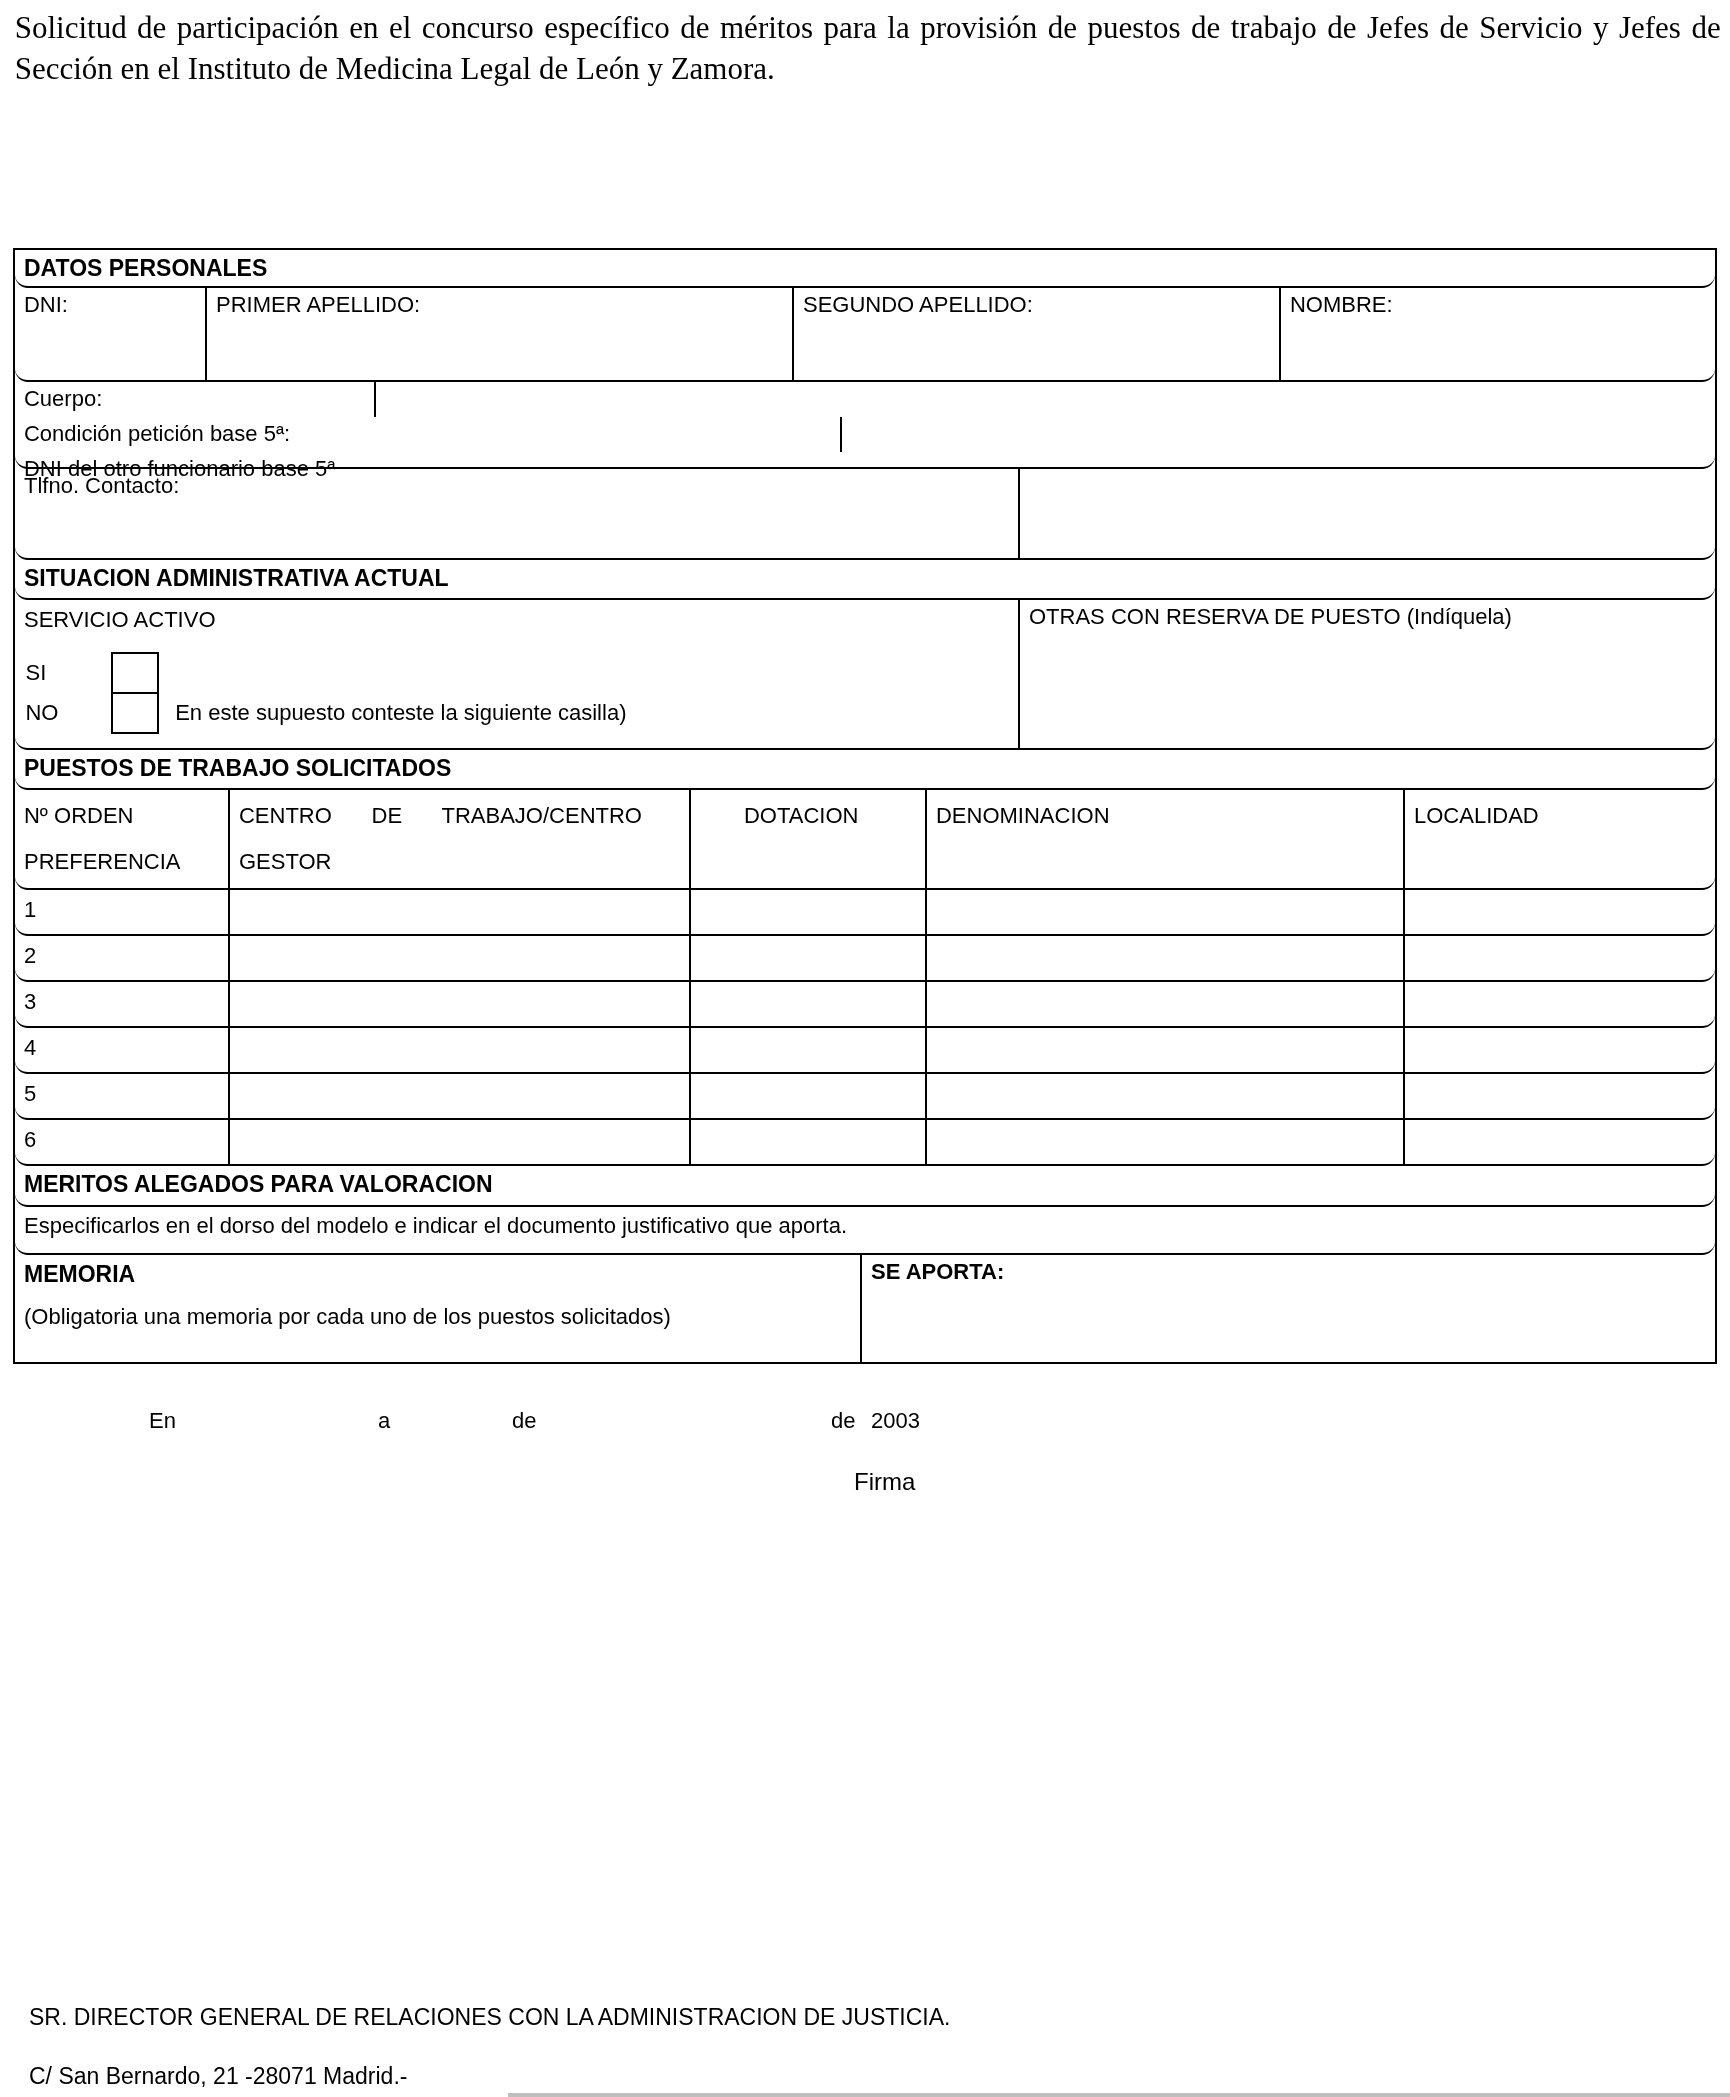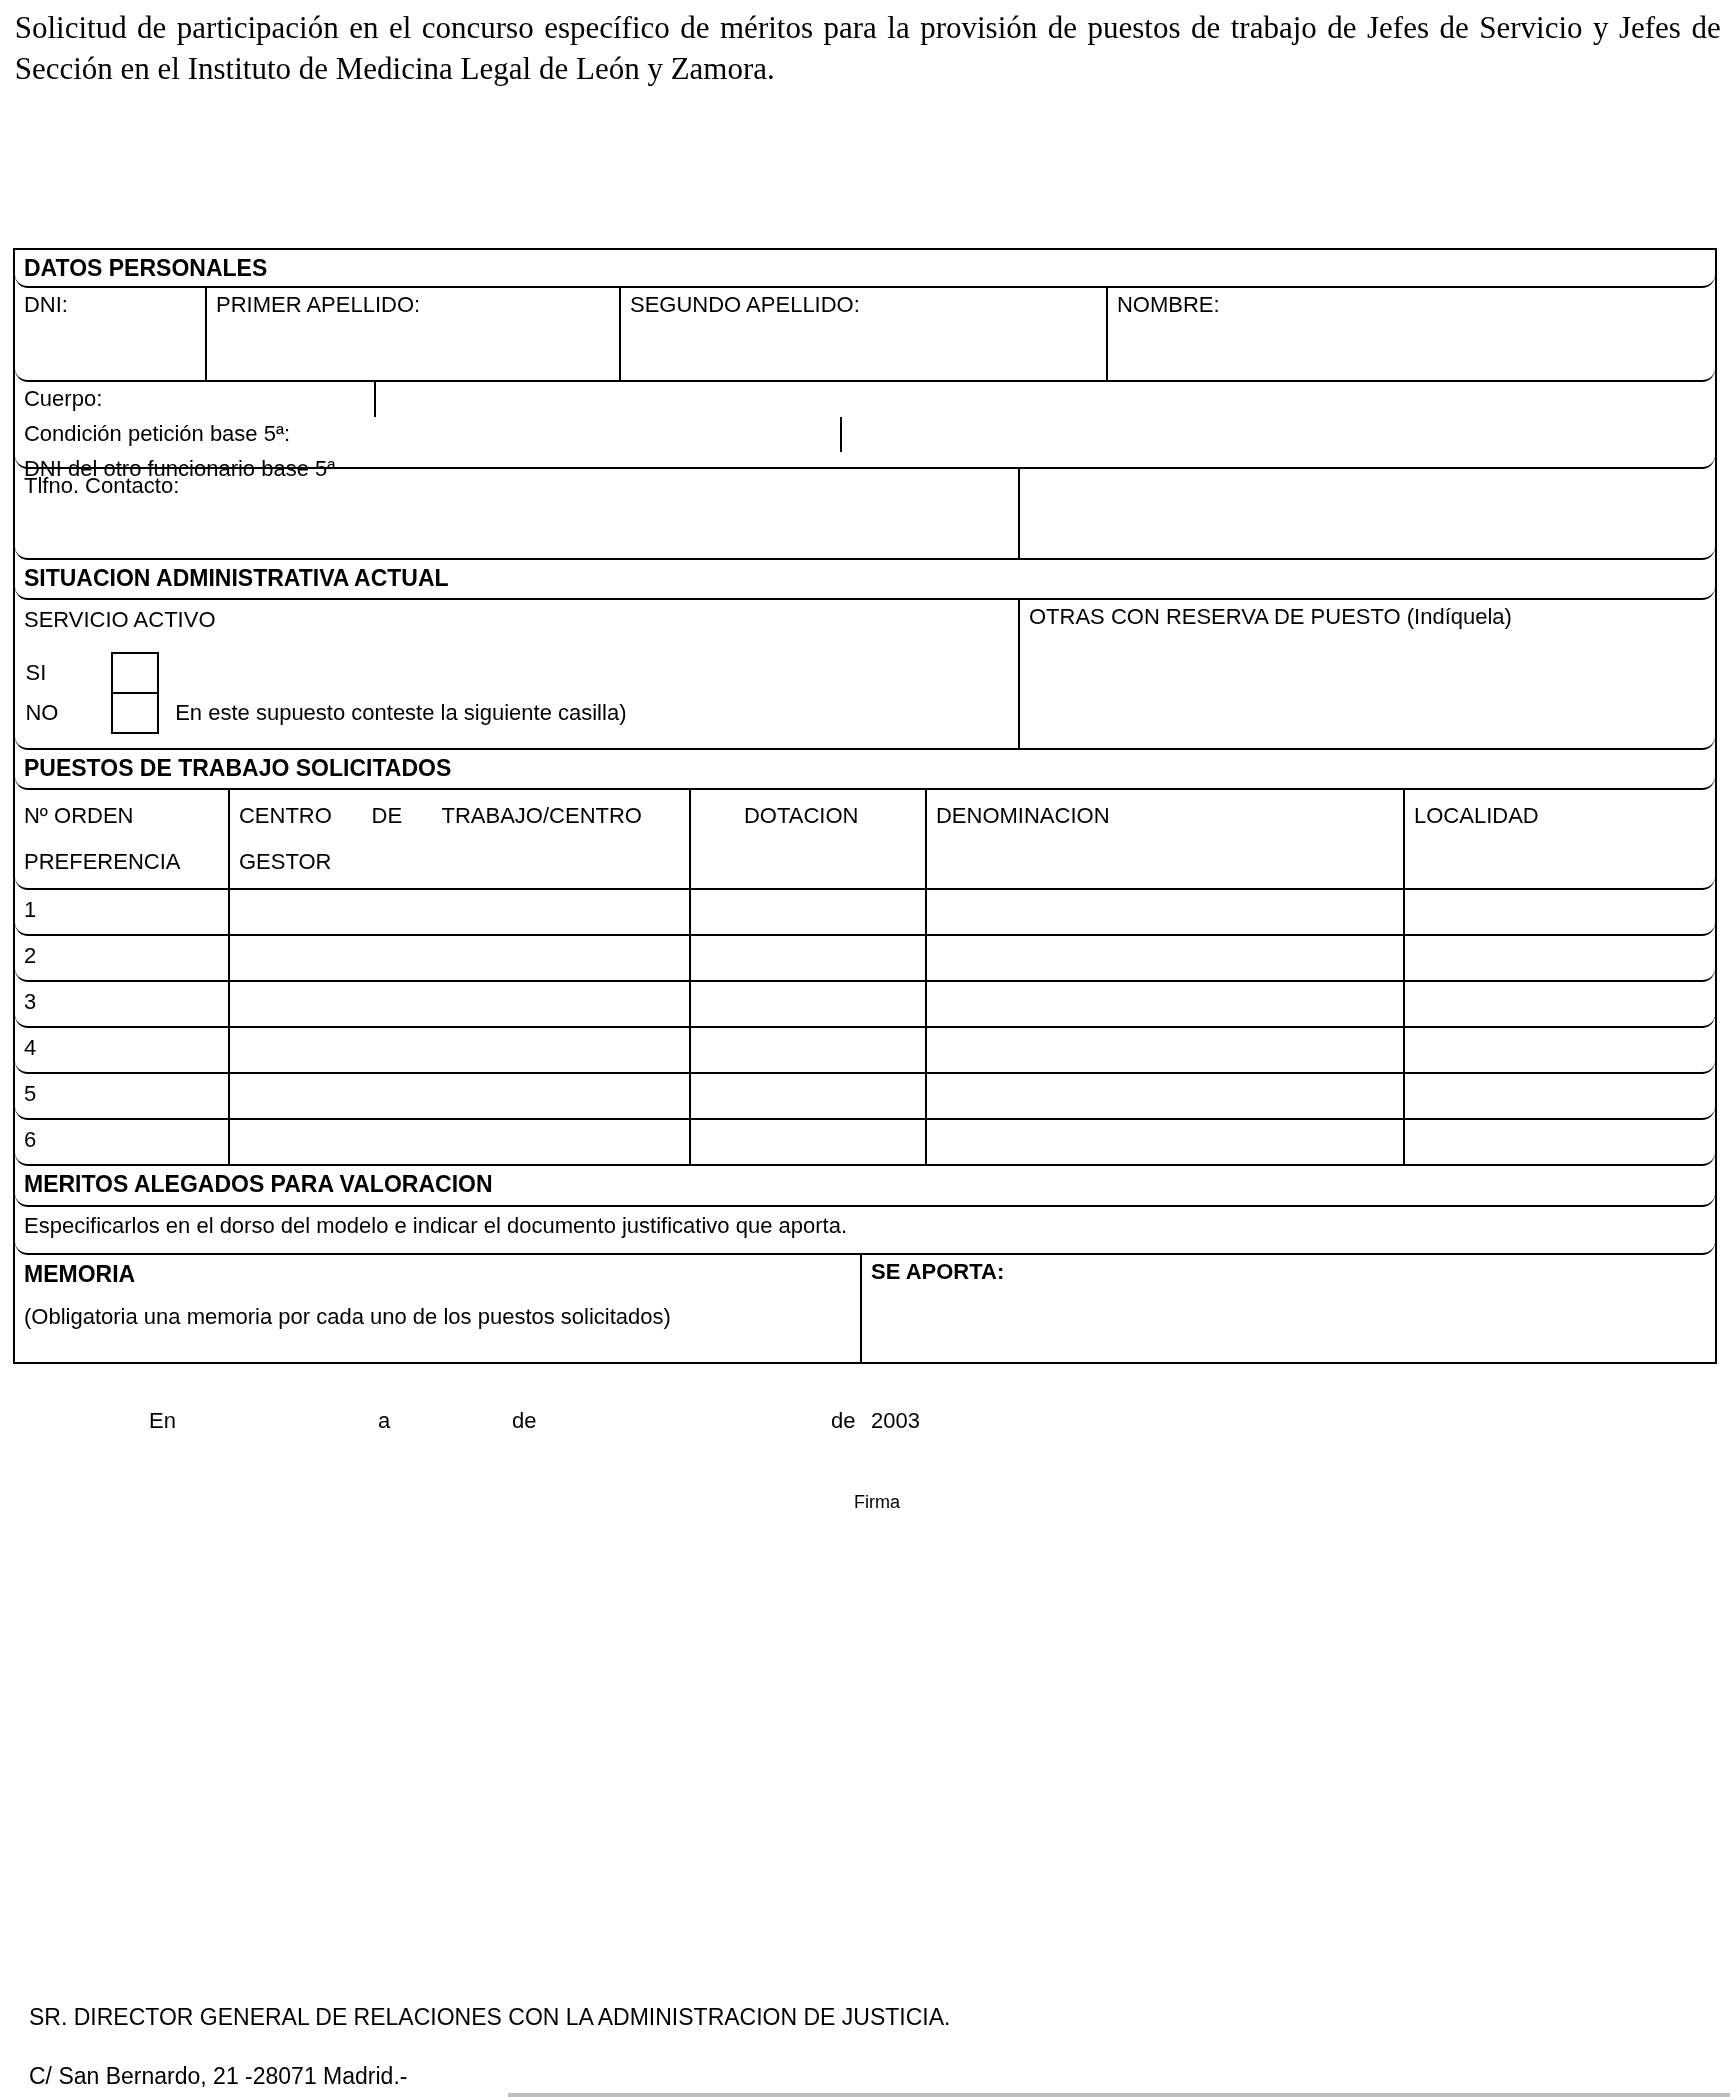--- a/index.html
+++ b/index.html
@@ -32,21 +32,21 @@
   .h-f { height:150px; }
   .h-g { height:40px; }
   .h-h { height:100px; }
   .h-r { height:46px; }
   .h-i { height:41px; }
   .h-j { height:48px; }
   .h-k { height:107px; }
 
   
   .w-dni { width:192px; flex:0 0 auto; }
-  .w-pa  { width:414px; flex:0 0 auto; }
+  .w-pa  { width:587px; flex:0 0 auto; }
   .w-sa  { width:487px; flex:0 0 auto; }
   .w-cuerpo { width:361px; flex:0 0 auto; }
   .w-cond   { width:827px; flex:0 0 auto; }
   .w-tlfno  { width:1005px; flex:0 0 auto; }
   .w-memoria{ width:847px; flex:0 0 auto; }
   .pc1 { width:215px; flex:0 0 auto; }
   .pc2 { width:461px; flex:0 0 auto; }
   .pc3 { width:192px; flex:0 0 auto;margin-left:44px; }
   .pc4 { width:478px; flex:0 0 auto; }
   .pc5 { flex:1 1 auto; }
@@ -74,21 +74,21 @@
 
   
   .date-line { position:absolute; left:0; top:1408px; width:1730px; height:31px; font-size:22px; }
   .date-line span { position:absolute; top:0; }
   .d-en   { left:149px; }
   .d-a    { left:378px; }
   .d-de1  { left:512px; }
   .d-de2  { left:831px; }
   .d-anio { left:871px; }
 
-  .firma { position:absolute; left:854px; top:1468px; font-size:18px;margin-top:24px; }
+  .firma { position:absolute; left:854px; top:1468px; font-size:24px; }
 
   .dest { position:absolute; left:29px; top:2004px; font-size:23px; }
   .addr { position:absolute; left:29px; top:2063px; font-size:23px; }
 
   .scan-edge { position:absolute; left:508px; top:2093px; width:1222px; height:4.4px; background:#bfbfbf; }
 </style>
 </head>
 <body>
 
 <div class="sheet">

